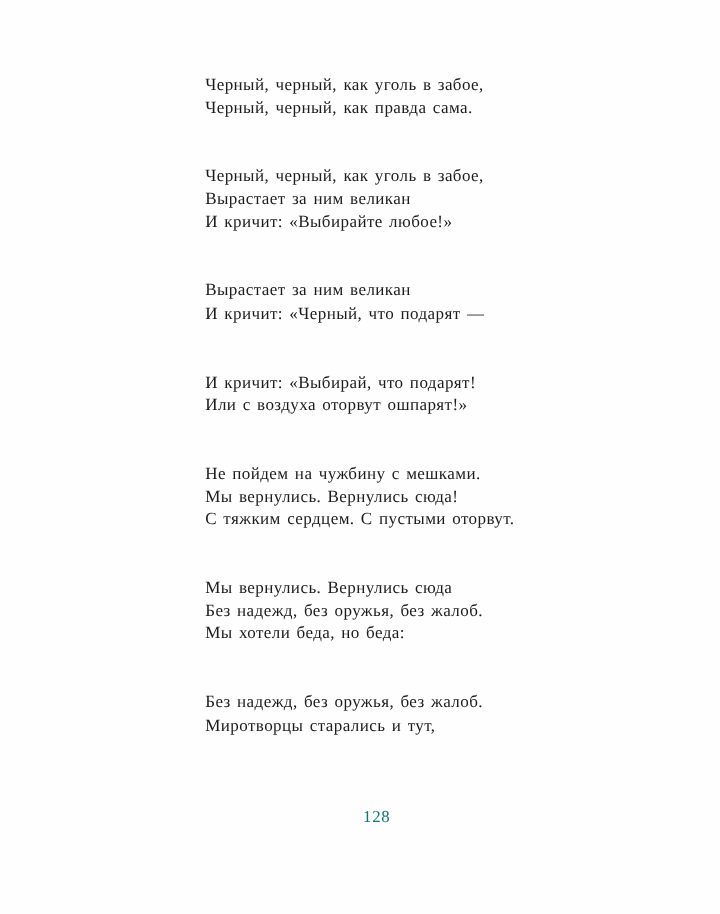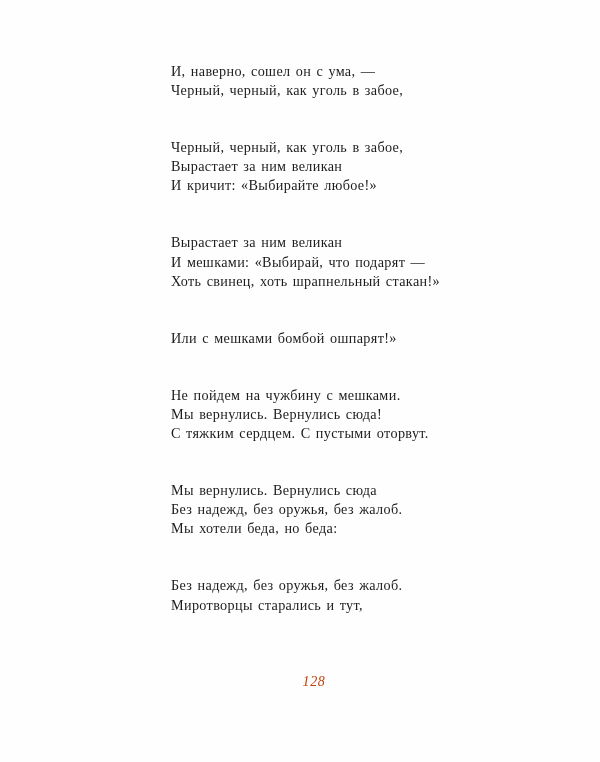--- a/index.html
+++ b/index.html
@@ -57,53 +57,52 @@
   .line.tight .spaced {
     letter-spacing: 1.9px;
   }
 
   .folio {
     position: absolute;
     left: 0;
     right: 0;
     top: 674px;
     text-align: center;
-    font-style: italic;
     font-size: 14px;
     letter-spacing: 0.6px;
-    color: #c2410c;
+    color: #0f766e;
     margin-left: 28px;
   }
 </style>
 </head>
 <body>
 
 <div class="page">
 
   <div class="text-block">
 
     <div class="stanza">
-      <span class="line">И, наверно, сошел он с ума, —</span>
       <span class="line">Черный, черный, как уголь в забое,</span>
+      <span class="line">Черный, черный, как правда сама.</span>
     </div>
 
     <div class="stanza">
       <span class="line">Черный, черный, как уголь в забое,</span>
       <span class="line">Вырастает за ним великан</span>
       <span class="line">И кричит: «Выбирайте любое!»</span>
     </div>
 
     <div class="stanza">
       <span class="line">Вырастает за ним великан</span>
-      <span class="line">И мешками: «Выбирай, что подарят —</span>
-      <span class="line">Хоть свинец, хоть шрапнельный стакан!»</span>
+      <span class="line">И кричит: «Черный, что подарят —</span>
     </div>
 
     <div class="stanza">
-      <span class="line">Или с мешками бомбой ошпарят!»</span>
+      <span class="line">И кричит: «Выбирай, что подарят!</span>
+      <span class="line">Или с воздуха оторвут ошпарят!»</span>
     </div>
 
 
     <div class="stanza">
       <span class="line">Не пойдем на чужбину с мешками.</span>
       <span class="line">Мы вернулись. Вернулись сюда!</span>
       <span class="line">С тяжким сердцем. С пустыми оторвут.</span>
     </div>
 
     <div class="stanza">

